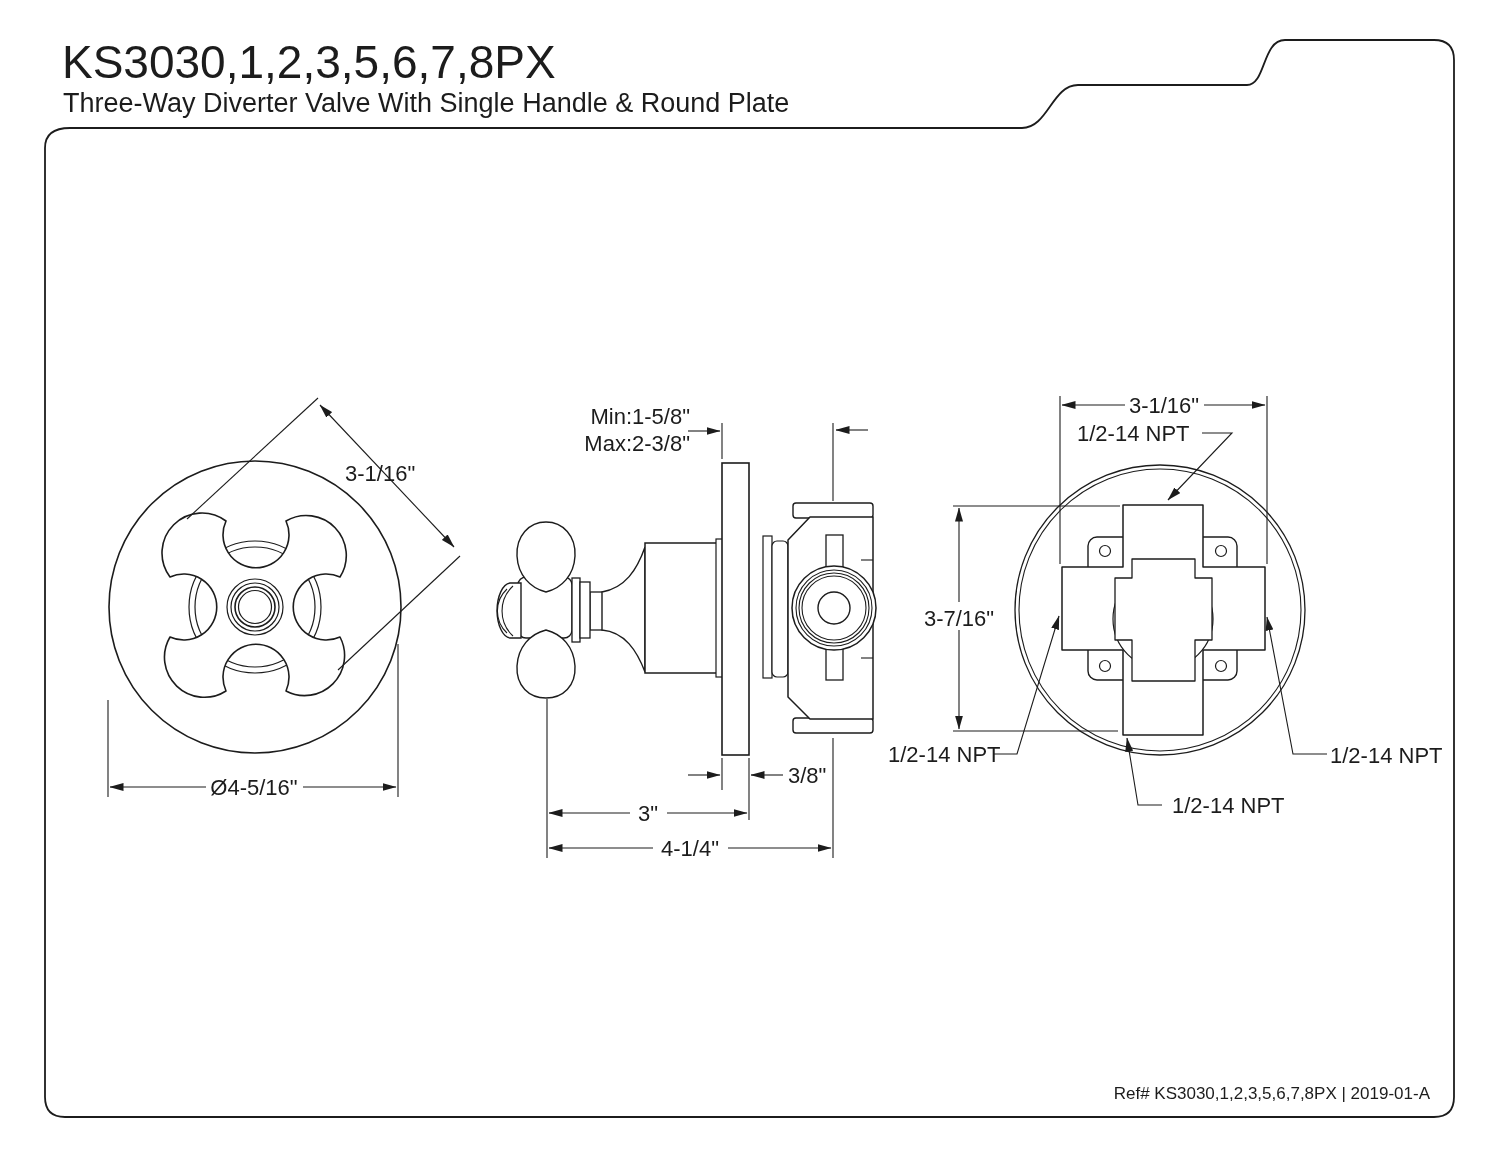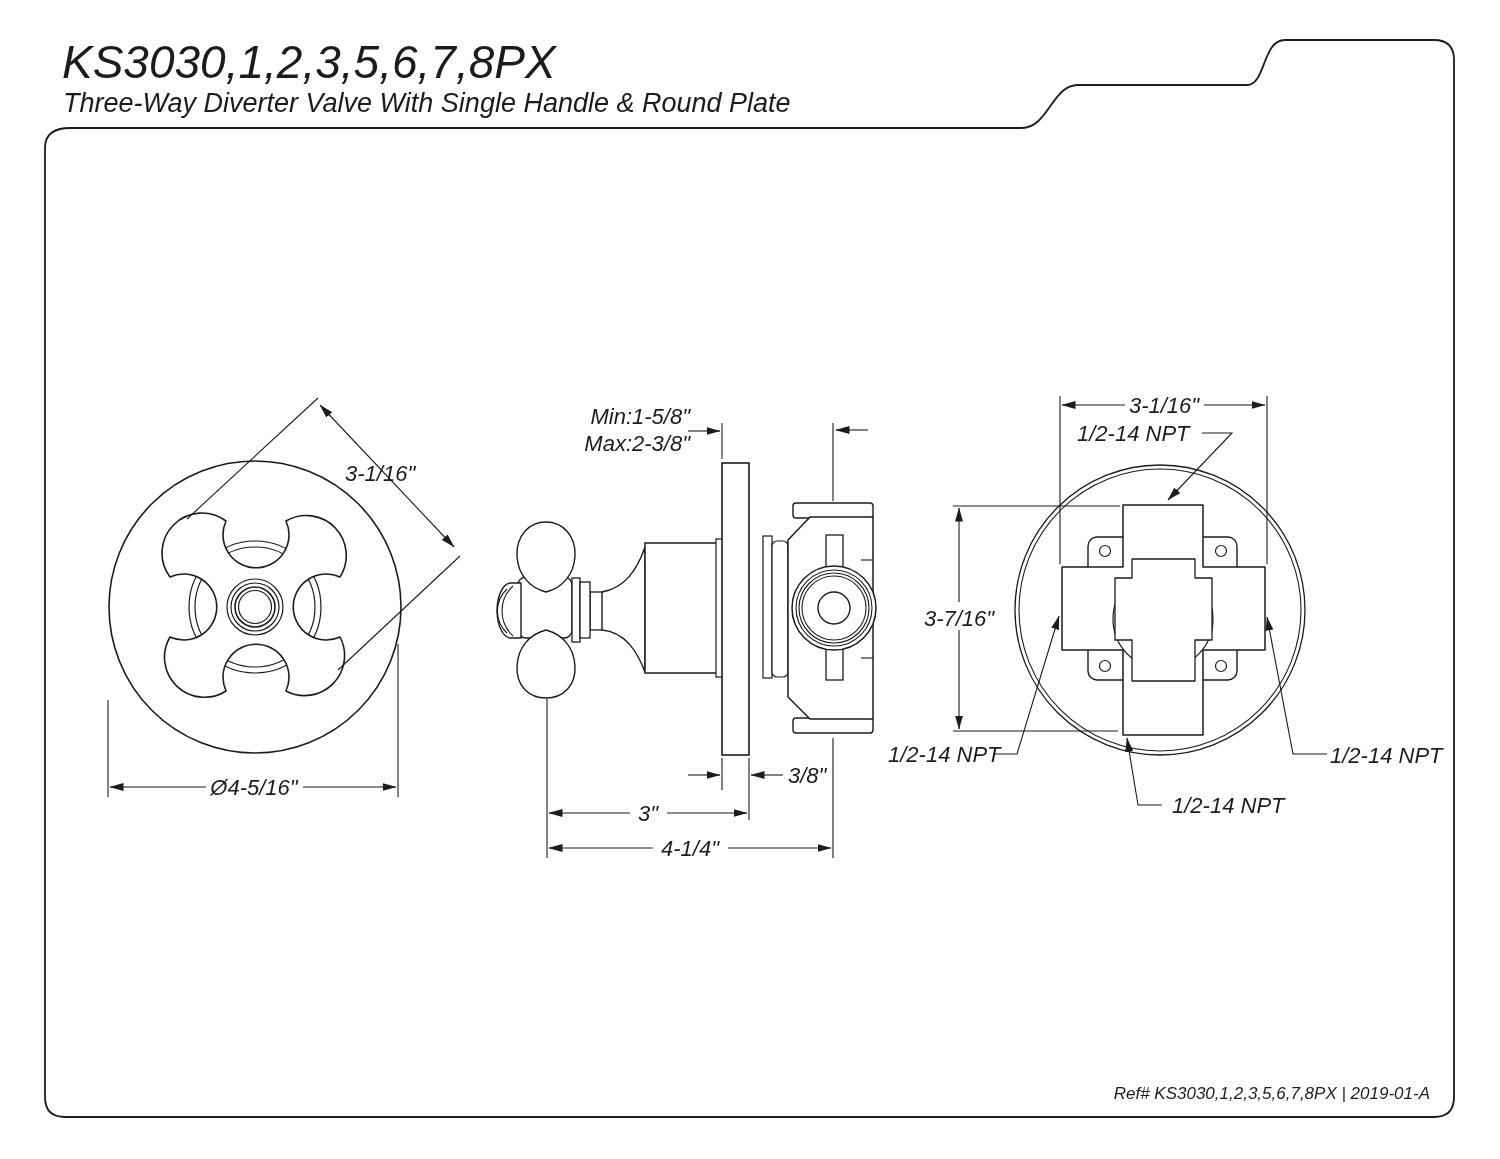--- a/index.html
+++ b/index.html
@@ -2,21 +2,20 @@
 <html><head>
 <meta charset="utf-8">
 <style>
   html,body{margin:0;padding:0;background:#fff;}
   .sheet{
     position:relative;
     width:1500px;height:1159px;
     background:#fff;
     font-family:"Liberation Sans", sans-serif;
     overflow:hidden;
-    font-style:italic;
   }
   svg text{
     font-family:"Liberation Sans", sans-serif;
     fill:#1c1c1c;
   }
   .title-text{font-size:46px;letter-spacing:0px;}
   .subtitle-text{font-size:27px;}
   .dim-text{font-size:22px;}
   .ref-text{font-size:17px;}
 </style>

